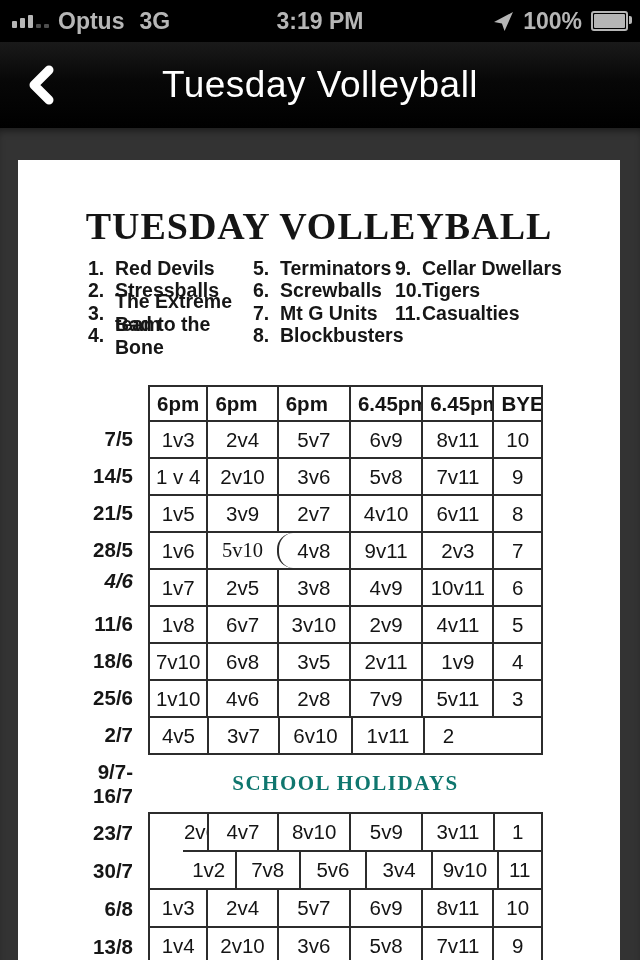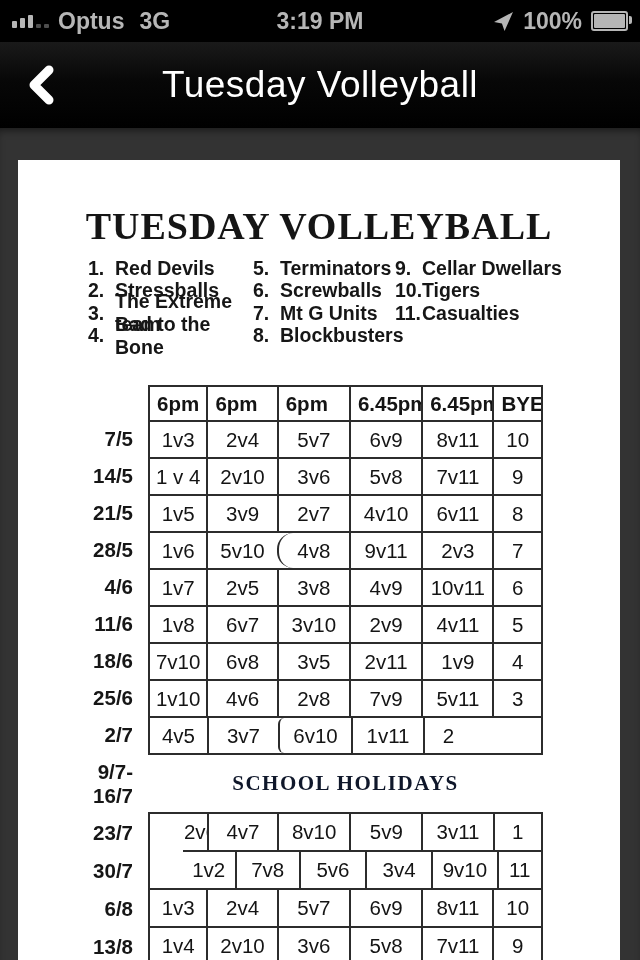--- a/index.html
+++ b/index.html
@@ -72,21 +72,21 @@
   .tcell {
     box-sizing:border-box; border-left:2px solid #2c2c2c;
     display:flex; align-items:center; justify-content:center;
     font-size:20.5px; color:#141414; overflow:hidden; white-space:nowrap;
   }
   .tcell:first-child { border-left:none; }
   .tcell.head { justify-content:flex-start; padding-left:7px; font-weight:bold; }
   .holiday { height:57px; display:flex; align-items:center; justify-content:center; }
   .holiday-label {
     font-family:"Liberation Serif", serif; font-weight:bold; font-size:21px;
-    letter-spacing:1.5px; color:#0f172a; white-space:nowrap;
+    letter-spacing:1.5px; color:#0f766e; white-space:nowrap;
   }
 </style>
 </head>
 <body>
 
 <div class="screen">
 
   <div class="status-bar">
     <div class="sb-left">
       <span class="sig">
@@ -165,21 +165,21 @@
             <span>Casualties</span>
           </div>
         </div>
 
       <div class="schedule">
         <div class="dates" id="sched-dates">
             <div class="date-label" style="top: 35px; height: 37px;">7/5</div>
             <div class="date-label" style="top: 72px; height: 37px;">14/5</div>
             <div class="date-label" style="top: 109px; height: 37px;">21/5</div>
             <div class="date-label" style="top: 146px; height: 37px;">28/5</div>
-            <div class="date-label" style="top: 183px; height: 37px;">4/6</div>
+            <div class="date-label" style="top: 177px; height: 37px; font-style: italic;">4/6</div>
             <div class="date-label" style="top: 220px; height: 37px;">11/6</div>
             <div class="date-label" style="top: 257px; height: 37px;">18/6</div>
             <div class="date-label" style="top: 294px; height: 37px;">25/6</div>
             <div class="date-label" style="top: 331px; height: 37px;">2/7</div>
             <div class="date-label two-line" style="top: 370px; height: 57px;">
               <span>9/7-</span>
               <span>16/7</span>
             </div>
             <div class="date-label" style="top: 429px; height: 37px;">23/7</div>
             <div class="date-label" style="top: 467px; height: 37px;">30/7</div>
@@ -215,21 +215,21 @@
               <div class="trow" style="height: 37px;">
                 <div class="tcell" style="width: 57px;">1v5</div>
                 <div class="tcell" style="width: 71px;">3v9</div>
                 <div class="tcell" style="width: 73px;">2v7</div>
                 <div class="tcell" style="width: 73px;">4v10</div>
                 <div class="tcell" style="width: 72px;">6v11</div>
                 <div class="tcell" style="width: 49px;">8</div>
               </div>
               <div class="trow" style="height: 37px;">
                 <div class="tcell" style="width: 57px;">1v6</div>
-                <div class="tcell" style="width: 71px;">5v10</div>
+                <div class="tcell" style="width: 71px; font-family: Liberation Serif, serif;">5v10</div>
                 <div class="tcell" style="width: 73px; border-radius: 16px;">4v8</div>
                 <div class="tcell" style="width: 73px;">9v11</div>
                 <div class="tcell" style="width: 72px;">2v3</div>
                 <div class="tcell" style="width: 49px;">7</div>
               </div>
               <div class="trow" style="height: 37px;">
                 <div class="tcell" style="width: 57px;">1v7</div>
                 <div class="tcell" style="width: 71px;">2v5</div>
                 <div class="tcell" style="width: 73px;">3v8</div>
                 <div class="tcell" style="width: 73px;">4v9</div>
@@ -256,21 +256,21 @@
                 <div class="tcell" style="width: 57px;">1v10</div>
                 <div class="tcell" style="width: 71px;">4v6</div>
                 <div class="tcell" style="width: 73px;">2v8</div>
                 <div class="tcell" style="width: 73px;">7v9</div>
                 <div class="tcell" style="width: 72px;">5v11</div>
                 <div class="tcell" style="width: 49px;">3</div>
               </div>
               <div class="trow" style="height: 37px;">
                 <div class="tcell" style="width: 57px;">4v5</div>
                 <div class="tcell" style="width: 71px;">3v7</div>
-                <div class="tcell" style="width: 73px; border-radius: 6px;">6v10</div>
+                <div class="tcell" style="width: 73px;">6v10</div>
                 <div class="tcell" style="width: 72px;">1v11</div>
                 <div class="tcell" style="width: 49px;">2</div>
               </div>
             </div>
             <div class="holiday">
               <span class="holiday-label">SCHOOL HOLIDAYS</span>
             </div>
             <div class="sched-table">
               <div class="trow" style="height: 36px;">
                 <div class="tcell" style="width: 57px; padding-left: 44px;">2v6</div>

